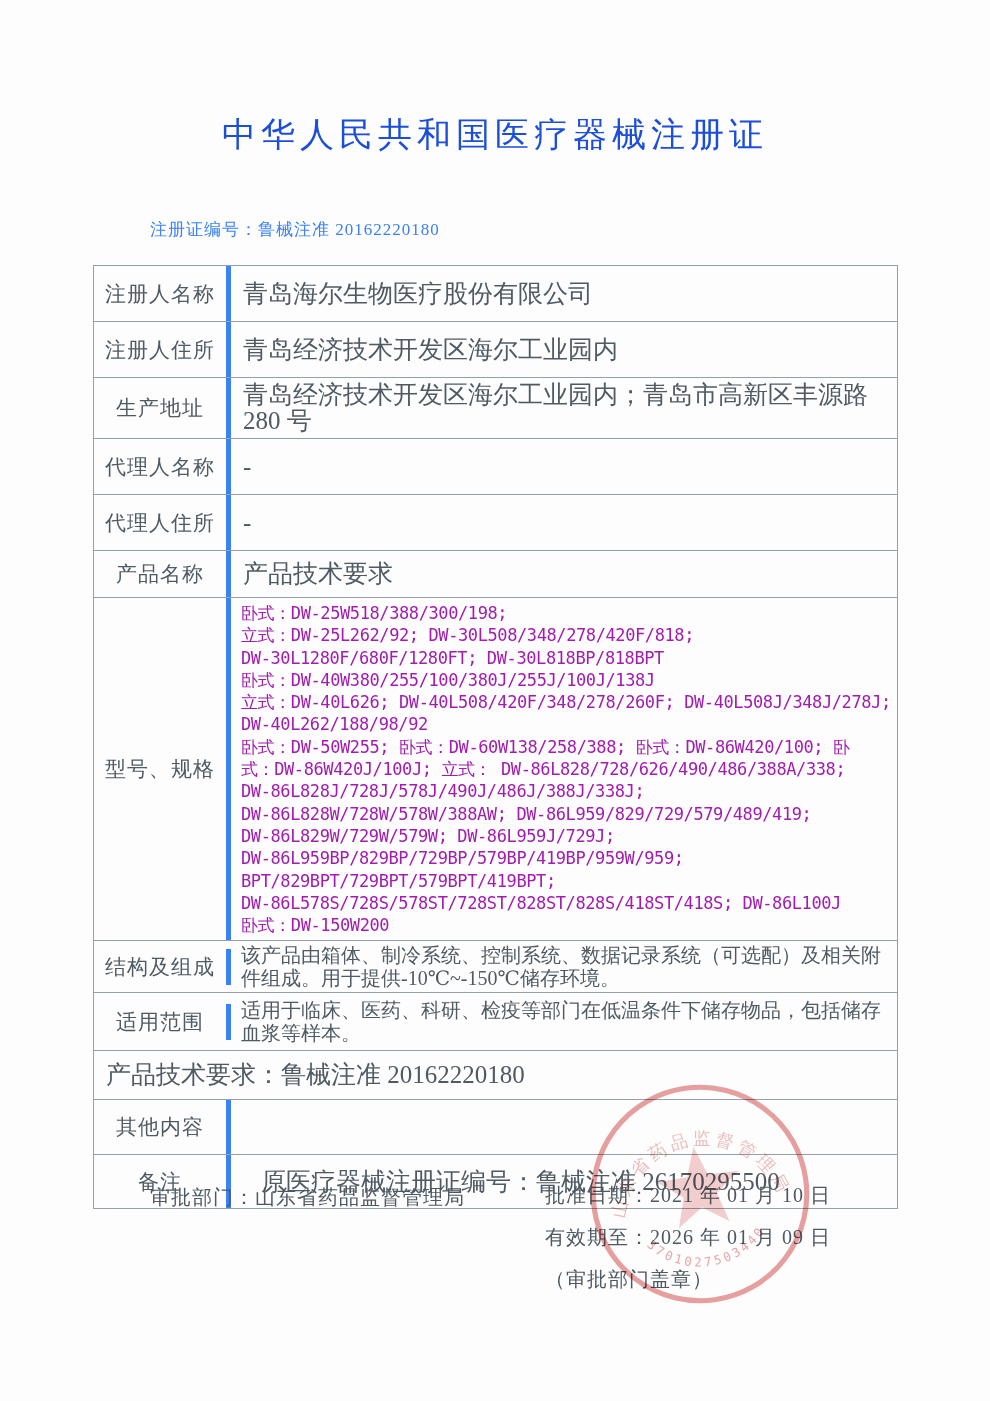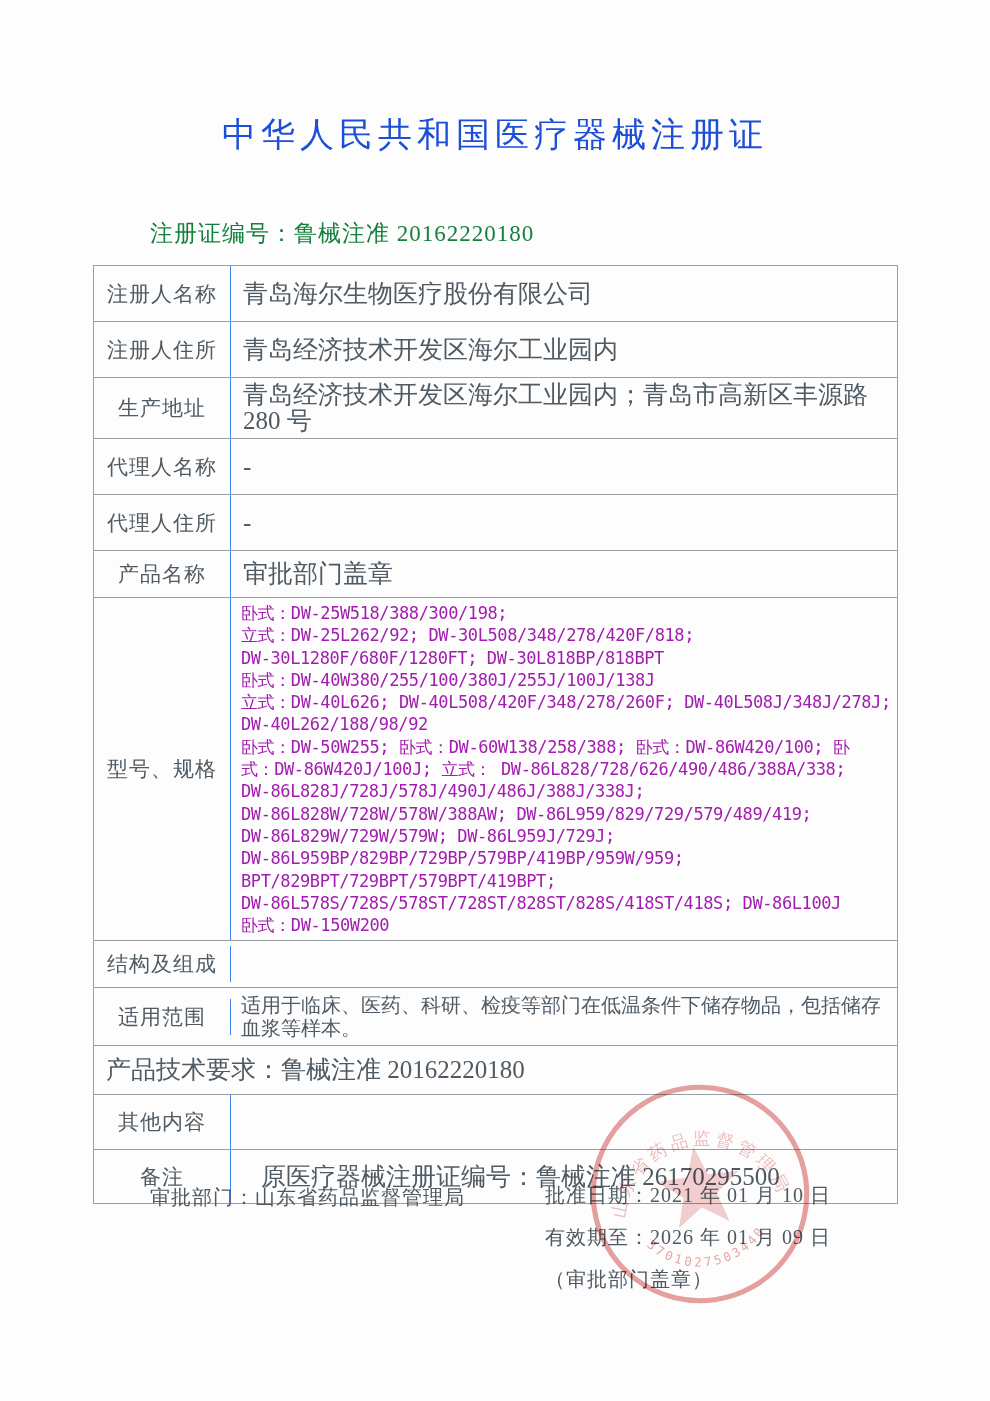--- a/index.html
+++ b/index.html
@@ -12,32 +12,32 @@
     overflow:hidden;
   }
   .page{position:absolute;inset:0;}
   .title{
     position:absolute;top:112px;left:0;width:100%;
     text-align:center;font-size:34px;letter-spacing:5px;
     color:#1d4ed8;font-weight:500;
   }
   .certline{
     position:absolute;top:218px;left:150px;
-    font-size:23px;letter-spacing:1px;color:#15803d;
+    font-size:17px;letter-spacing:1px;color:#3b82f6;
   }
   .reg-table{
     position:absolute;top:265px;left:93px;width:805px;
     border:1px solid #98a0a7;background:transparent;
     box-sizing:border-box;
   }
   .row{display:flex;border-top:1px solid #98a0a7;}
   .row:first-child{border-top:none;}
   .label-cell{
     flex:0 0 137px;width:137px;box-sizing:border-box;
-    border-right:1px solid #3b82f6;
+    border-right:5px solid #3b82f6;
     display:flex;align-items:center;justify-content:center;
     text-align:center;font-size:21px;padding:4px 3px;
     letter-spacing:1px;
   }
   .value-cell{
     flex:1;box-sizing:border-box;
     display:flex;align-items:center;
     font-size:25px;padding:4px 12px;line-height:26px;
   }
   .h55{min-height:55px}
@@ -100,21 +100,21 @@
       <div class="value-cell">-</div>
     </div>
 
     <div class="row h55">
       <div class="label-cell">代理人住所</div>
       <div class="value-cell">-</div>
     </div>
 
     <div class="row h46">
       <div class="label-cell">产品名称</div>
-      <div class="value-cell">审批部门盖章</div>
+      <div class="value-cell">产品技术要求</div>
     </div>
 
     <div class="row">
       <div class="label-cell">型号、规格</div>
       <div class="model-cell">
         <div class="model-line">卧式：DW-25W518/388/300/198;</div>
         <div class="model-line">立式：DW-25L262/92; DW-30L508/348/278/420F/818;</div>
         <div class="model-line">DW-30L1280F/680F/1280FT; DW-30L818BP/818BPT</div>
         <div class="model-line">卧式：DW-40W380/255/100/380J/255J/100J/138J</div>
         <div class="model-line">立式：DW-40L626; DW-40L508/420F/348/278/260F; DW-40L508J/348J/278J;</div>
@@ -126,20 +126,21 @@
         <div class="model-line">DW-86L829W/729W/579W; DW-86L959J/729J;</div>
         <div class="model-line">DW-86L959BP/829BP/729BP/579BP/419BP/959W/959;</div>
         <div class="model-line">BPT/829BPT/729BPT/579BPT/419BPT;</div>
         <div class="model-line">DW-86L578S/728S/578ST/728ST/828ST/828S/418ST/418S; DW-86L100J</div>
         <div class="model-line">卧式：DW-150W200</div>
       </div>
     </div>
 
     <div class="row h46 para-wrap">
       <div class="label-cell">结构及组成</div>
+      <div class="value-cell para">该产品由箱体、制冷系统、控制系统、数据记录系统（可选配）及相关附件组成。用于提供-10℃~-150℃储存环境。</div>
     </div>
 
     <div class="row h57 para-wrap">
       <div class="label-cell">适用范围</div>
       <div class="value-cell para">适用于临床、医药、科研、检疫等部门在低温条件下储存物品，包括储存血浆等样本。</div>
     </div>
 
     <div class="row h48">
       <div class="value-cell">产品技术要求：鲁械注准 20162220180</div>
     </div>

